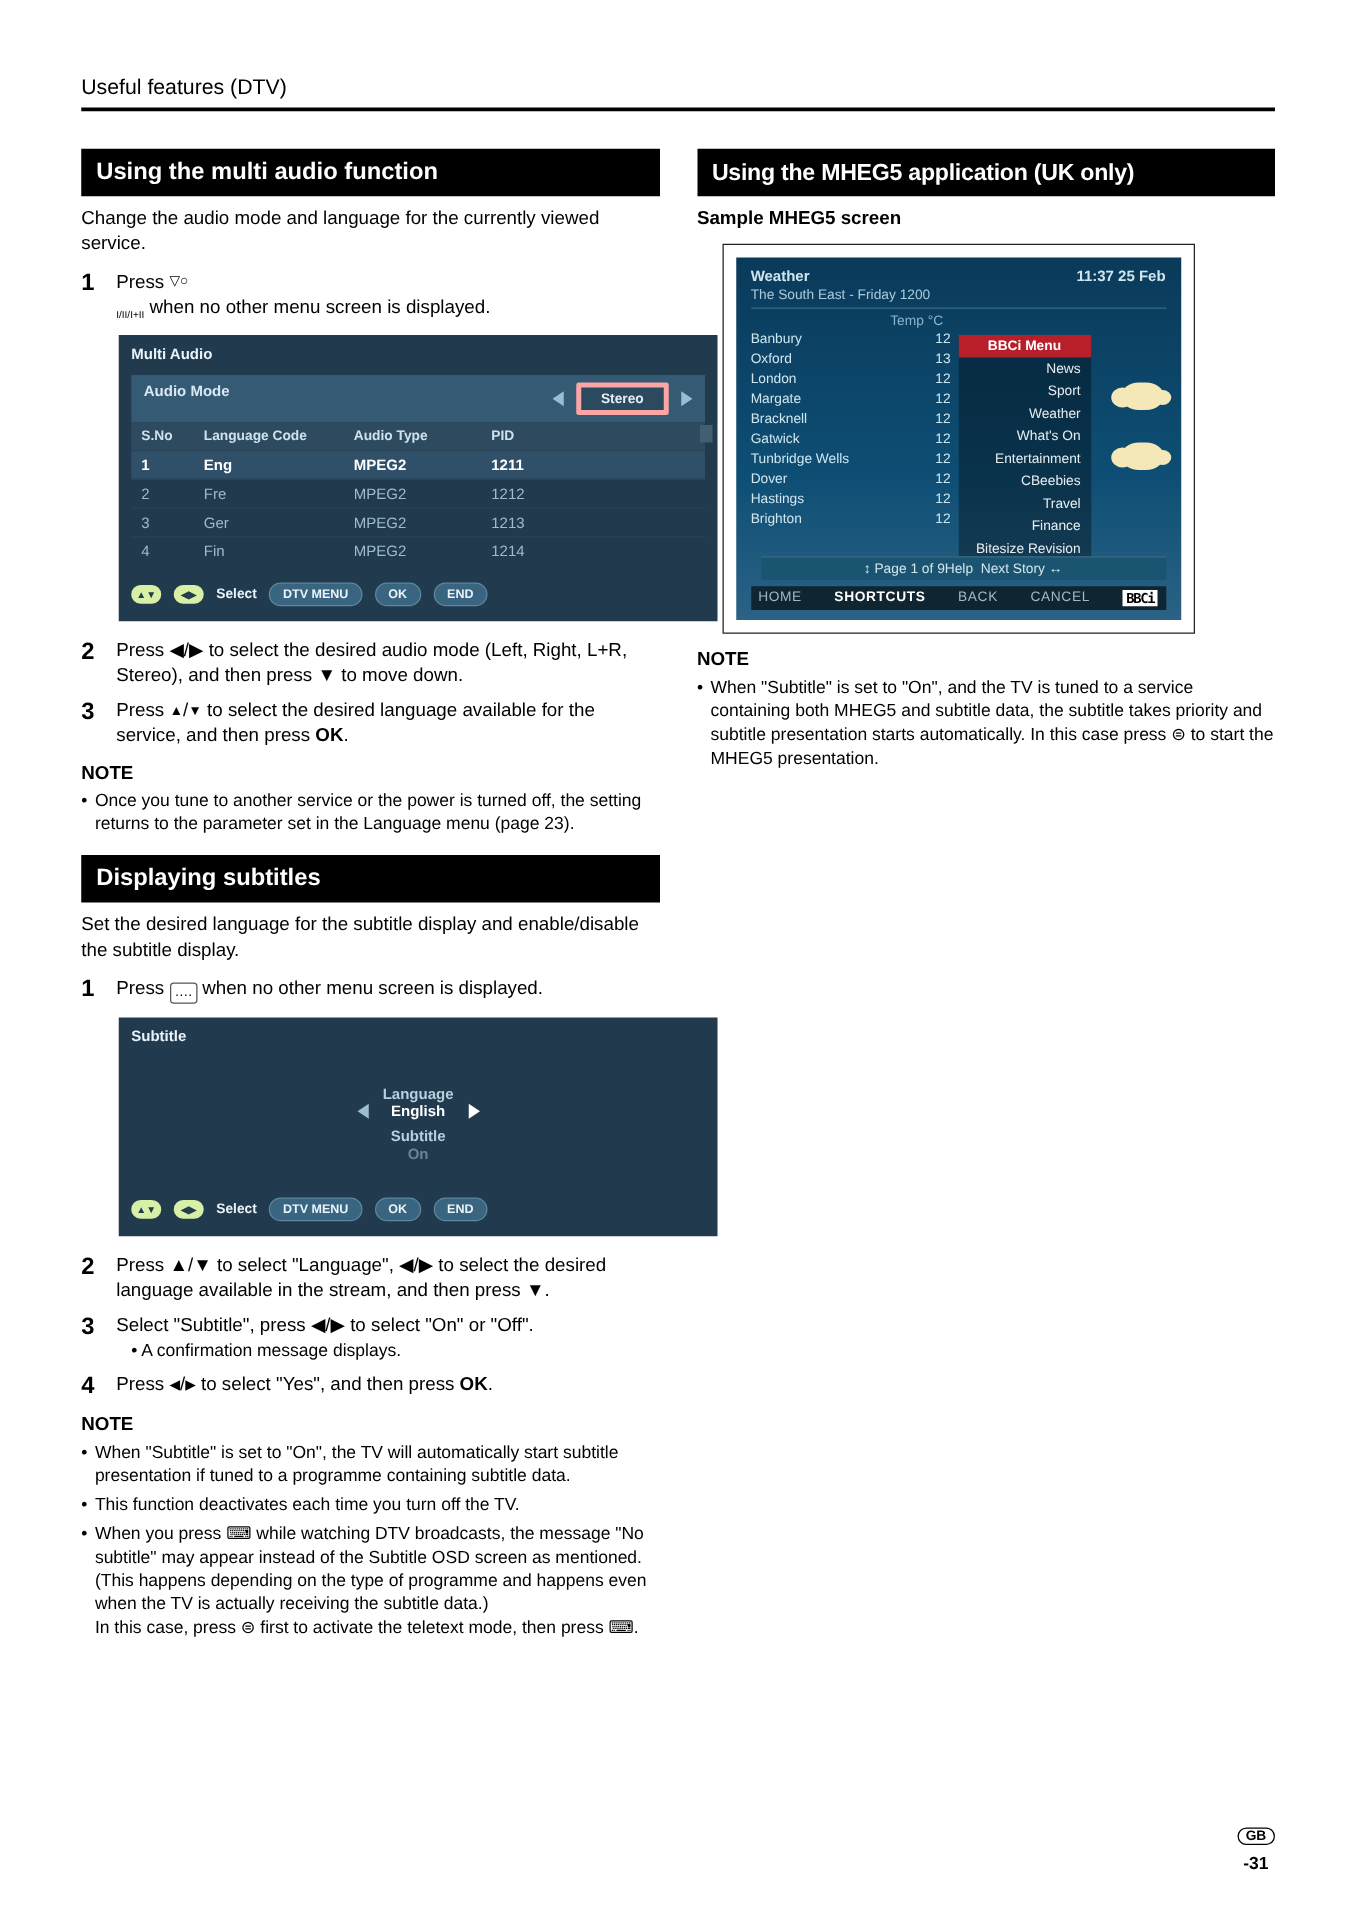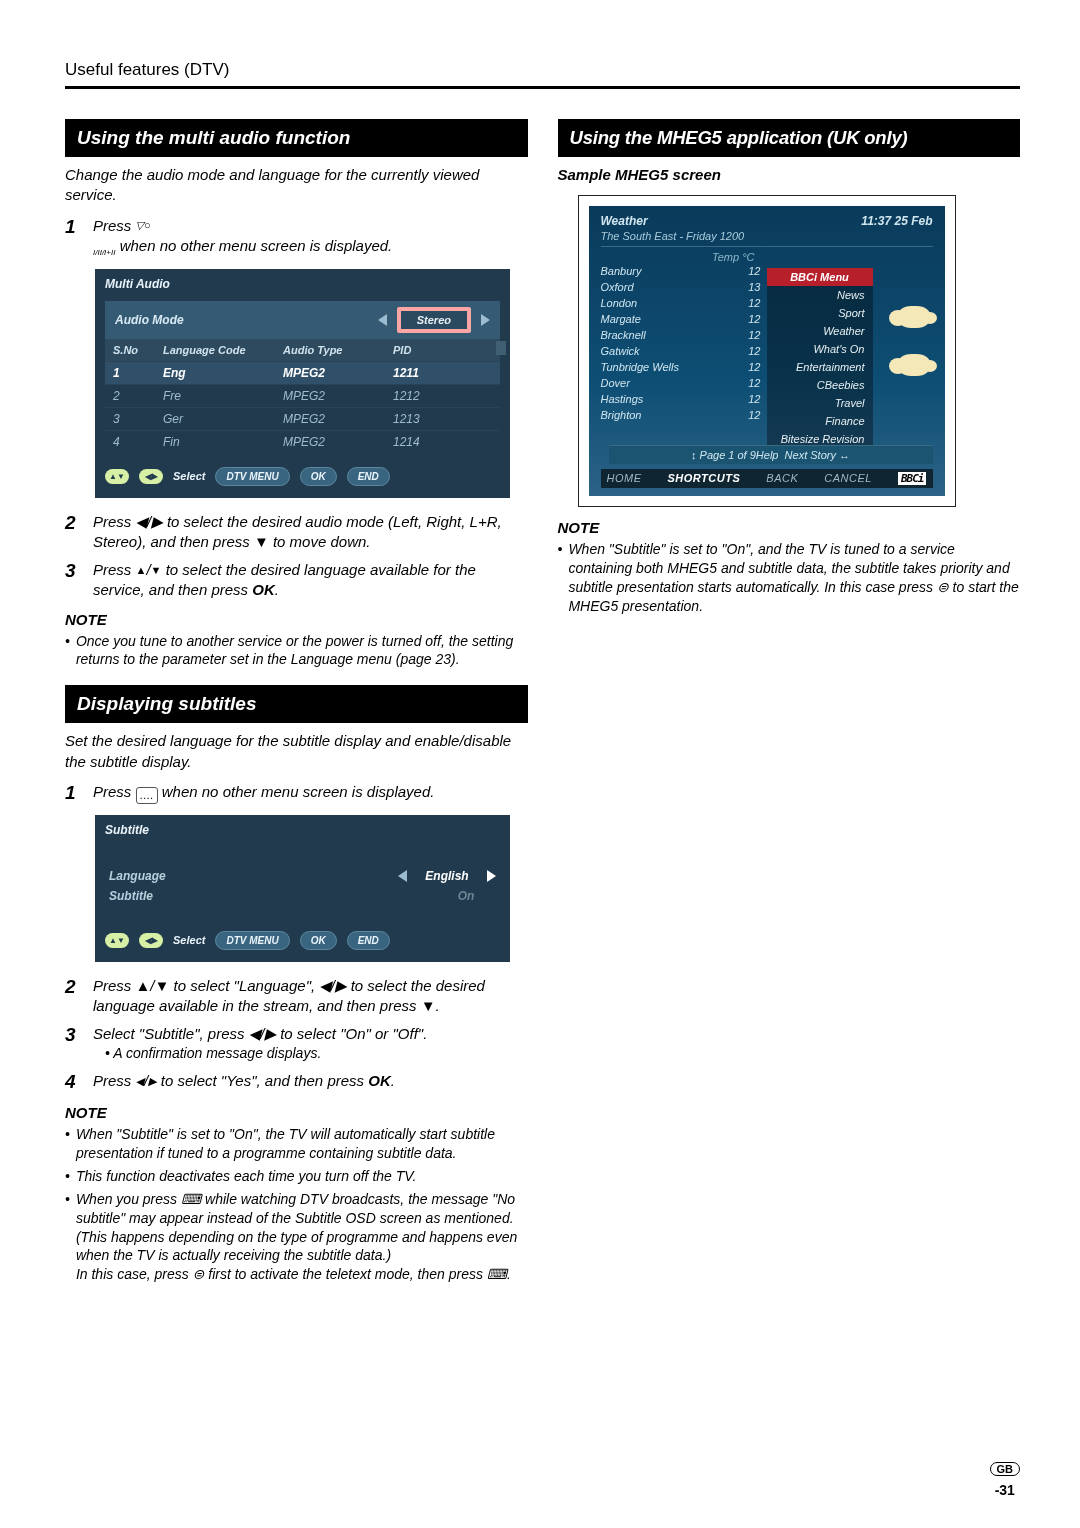--- a/index.html
+++ b/index.html
@@ -9,41 +9,41 @@
     font-family: Arial, Helvetica, sans-serif;
     background: #fff;
     color: #000;
     padding: 60px 60px 30px 65px;
     position: relative;
     font-size: 15px;
   }
   .page-header { font-weight: normal; font-size: 17px; margin-bottom: 6px; }
   .rule-thick { border-top: 3px solid #000; margin-bottom: 30px; }
   .cols { display: flex; gap: 30px; }
-  .col { flex: 1; min-width: 0; font-style: italic; }
+  .col { flex: 1; min-width: 0; }
   .black-bar {
     background: #000; color: #fff; font-weight: bold;
     font-size: 19px; padding: 8px 12px; margin-bottom: 8px;
   }
   .black-bar.small { font-size: 18.5px; letter-spacing: -0.2px; }
   p { line-height: 1.35; margin-bottom: 10px; }
   .step { display: flex; gap: 14px; margin: 8px 0; }
   .step-num { font-weight: bold; font-size: 19px; line-height: 1.2; min-width: 14px; }
   .step-body { flex: 1; line-height: 1.35; }
   .indent-sub { margin-left: 12px; font-size: 14px; }
   .tri { display:inline-block; font-size: 11px; vertical-align: 1px; }
   .note-hd { font-weight: bold; margin-top: 10px; margin-bottom: 4px; }
   ul.note { list-style: none; padding-left: 0; }
   ul.note li { display:flex; gap:6px; font-size:14px; line-height:1.35; margin-bottom:4px;}
   ul.note li::before { content:"•"; }
   
-  .tv-panel { background:#223a4e; color:#c8dce8; padding:8px 10px 12px 10px; width: 415px; margin: 10px 0 14px 30px; font-size:12px; }
+  .tv-panel { background:#223a4e; color:#c8dce8; padding:8px 10px 12px 10px; width: 479px; margin: 10px 0 14px 30px; font-size:12px; }
   .tv-title { font-weight:bold; color:#e9f3fa; margin-bottom:10px; }
   .sec-bar { background:#355a74; color:#d8e9f3; font-size:12px; font-weight:bold;
-             padding:6px 10px; display:flex; align-items:center; gap:20px; }
+             padding:6px 10px; display:flex; align-items:flex-start; gap:20px; }
   .stereo-pill {
     margin-left:auto; display:inline-flex; align-items:center; gap:10px;
   }
   .stereo-btn { background:#2b4a60; border:4px solid #fca5a5; color:#e6eef3;
                 font-size:11px; padding:3px 16px; border-radius:2px; }
   .arrow-lr { width:0;height:0;border-top:6px solid transparent;border-bottom:6px solid transparent;}
   .arrow-left { border-right:9px solid #9cbdcf; }
   .arrow-right { border-left:9px solid #9cbdcf; }
   .arrow-right-lit { border-left:9px solid #fff; }
   .tbl-head {
@@ -58,21 +58,21 @@
   .tbl-wrap { position:relative; }
   .footer-bar { display:flex; align-items:center; gap:10px; margin-top:14px; }
   .pill { background:#3a6580; color:#e9f3fa; font-size:10px; font-weight:bold;
           padding:3px 10px; border-radius:10px; border:1px solid #5c889f; }
   .nav-dir { background:#d8f0a6; color:#223a4e; width:24px; height:15px;
              border-radius:10px; display:flex; align-items:center; justify-content:center;
              font-size:8px; font-weight:bold; }
   
   .sub-body { padding: 16px 4px 8px 4px; }
   .sub-row { display:flex; justify-content:space-between; align-items:center;
-             margin:6px 0; color:#b8d0dd; font-weight:bold; font-size:12px;}
+             margin:6px 0; color:#b8d0dd; font-weight:bold; font-size:12px;flex-direction:column;}
   .sub-val { display:flex; align-items:center; gap:10px; }
   .val-box { font-weight:bold; color:#fff; min-width:60px; text-align:center; }
   .val-dark { color:#6a8591; }
   
   .mheg-wrap { width: 378px; border:1px solid #222; padding:10px; margin:8px 0 12px 20px; }
   .mheg { background: linear-gradient(#0a3a5a,#0e4e74 60%,#2b6286); color:#cfe6ef;
           font-size:12px; position:relative; padding:8px 12px 8px 12px; height:290px; }
   .mheg-top { display:flex; justify-content:space-between; align-items:center; font-weight:bold; margin-bottom:2px;}
   .mheg-sub { font-size:11px; color:#a8cbdc; border-bottom:1px solid #3b6a84; padding-bottom:4px; margin-bottom:4px;}
   .mheg-cols{display:flex; gap:30px;}

